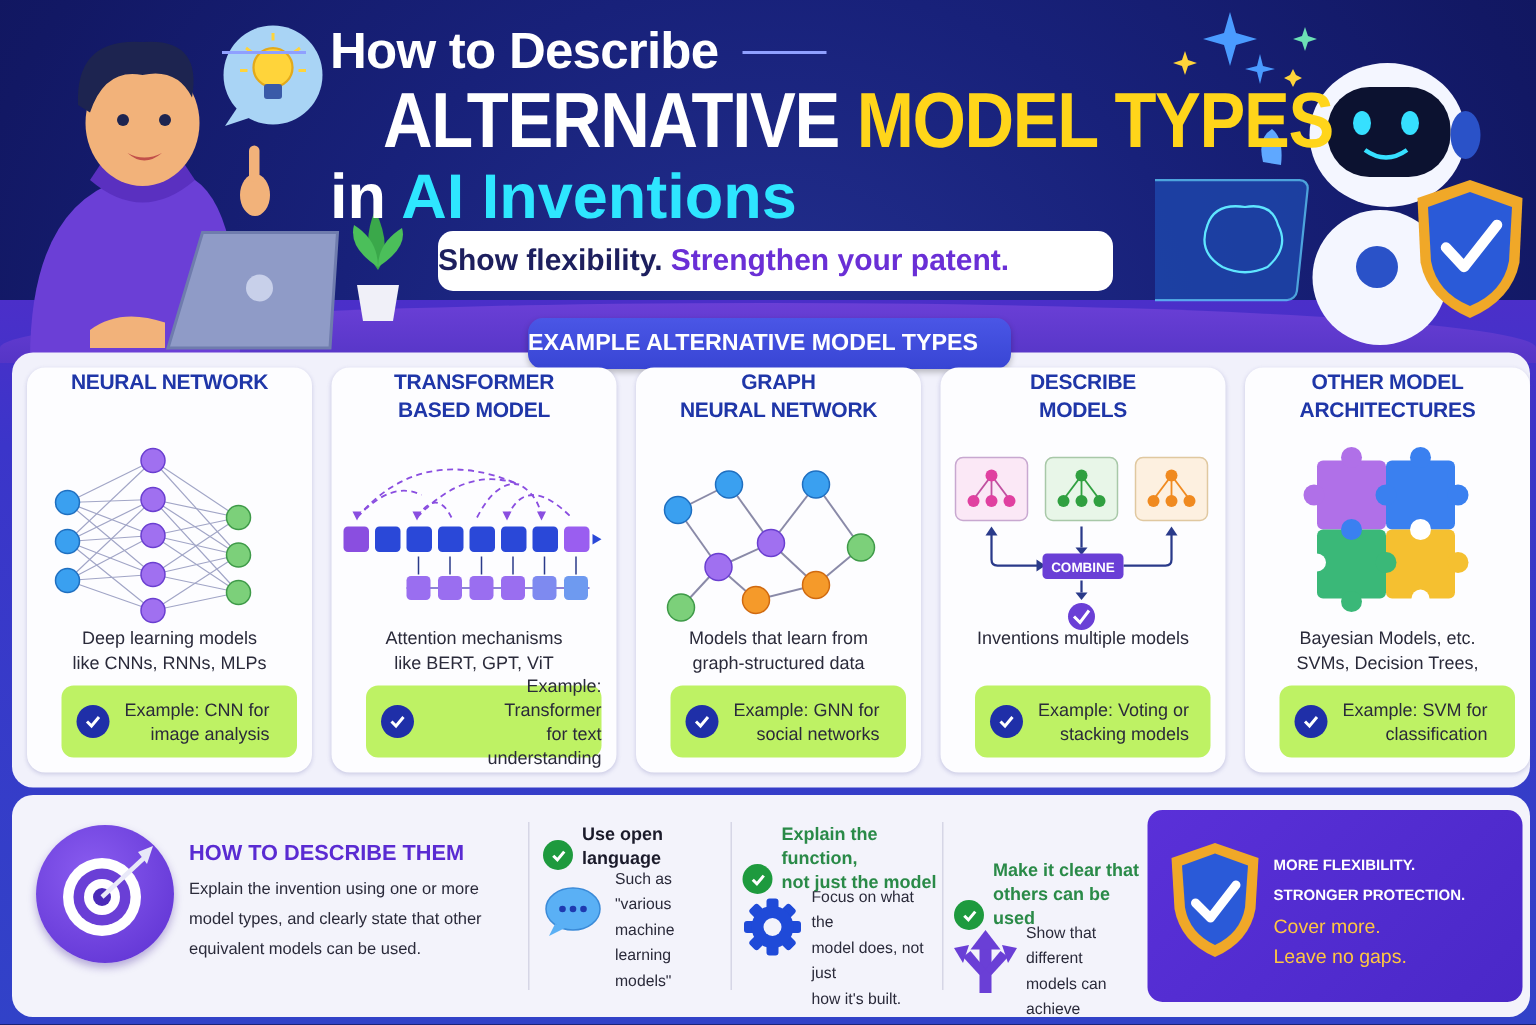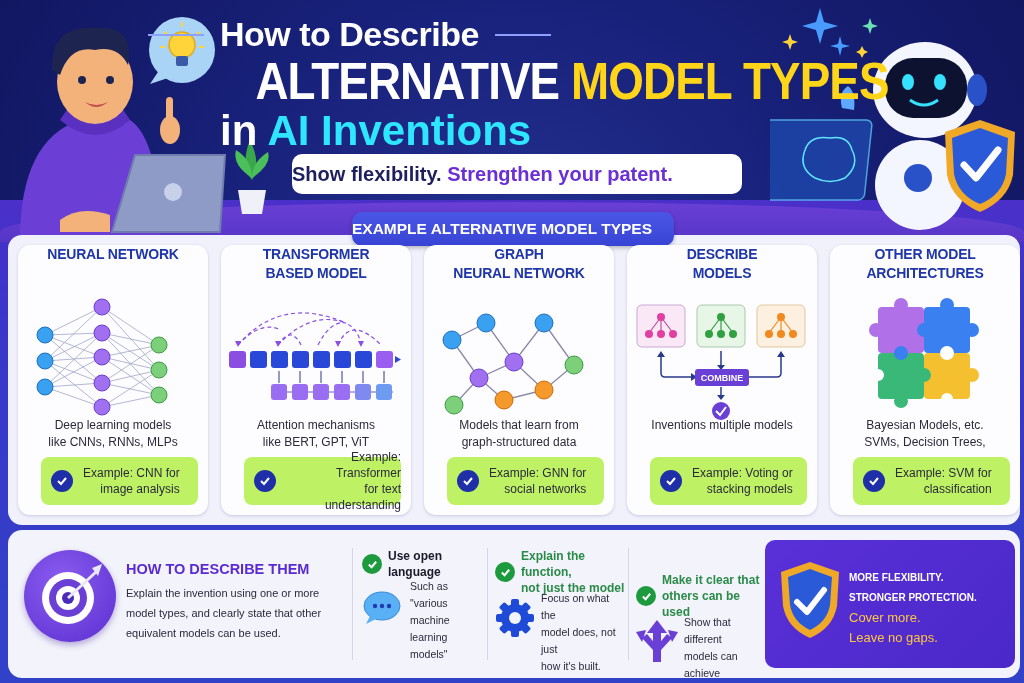--- a/index.html
+++ b/index.html
@@ -33,21 +33,21 @@
 .card .ex{position:absolute;left:23px;right:10px;top:212px;height:48px;background:#bef264;border-radius:8px;display:flex;align-items:center;text-align:right}
 .card .ex .chk{width:22px;height:22px;border-radius:50%;background:#1f2fa8;margin:0 10px 0 10px;flex:none;display:flex;align-items:center;justify-content:center}
 .card .ex span.t{font-size:12px;line-height:16px;color:#2a2a3a}
 
 .bottom{position:absolute;left:8px;top:530px;width:1012px;height:148px;background:#f3f3fb;border-radius:14px;z-index:2}
 .target{position:absolute;left:24px;top:550px;width:92px;height:92px;border-radius:50%;background:radial-gradient(circle at 40% 35%,#8a5cf0,#5b2fd0);z-index:3;box-shadow:0 3px 6px rgba(60,30,150,.35)}
 .how-title{position:absolute;left:126px;top:561px;color:#5a2bd2;font-weight:700;font-size:14.5px;z-index:3}
 .how-desc{position:absolute;left:126px;top:583px;width:225px;color:#2a2a3a;font-size:11px;line-height:20px;z-index:3}
 .vsep{position:absolute;width:1px;background:#d6d6e6;z-index:3}
 .tip{position:absolute;z-index:3}
-.tip .head{display:flex;align-items:center;gap:6px}
+.tip .head{display:flex;align-items:flex-end;gap:6px}
 .tip .gchk{width:20px;height:20px;border-radius:50%;background:#1e9a3e;flex:none;display:flex;align-items:center;justify-content:center}
 .tip .hl{font-size:12px;line-height:16px;font-weight:700;color:#1a1a2a}
 .tip .hl.g{color:#2a8a48}
 .tip .body{position:absolute;font-size:10.5px;line-height:17px;color:#2a2a3a}
 .promo{position:absolute;left:765px;top:540px;width:250px;height:128px;background:linear-gradient(135deg,#5a30d8,#4a28c8);border-radius:10px;z-index:3}
 .promo .l1{position:absolute;left:84px;top:28px;color:#fff;font-weight:700;font-size:10px;line-height:20px}
 .promo .l2{position:absolute;left:84px;top:68px;color:#ffc640;font-size:13px;line-height:20px}
 </style>
 </head>
 <body>

